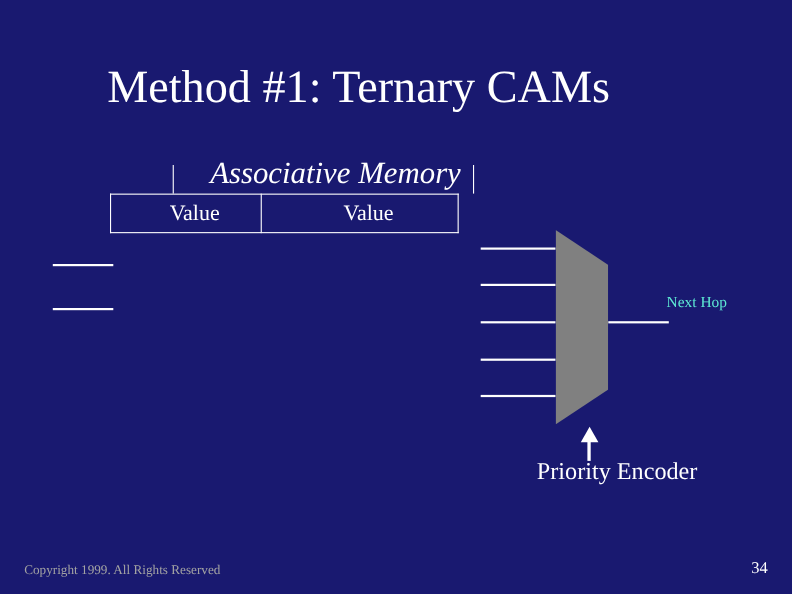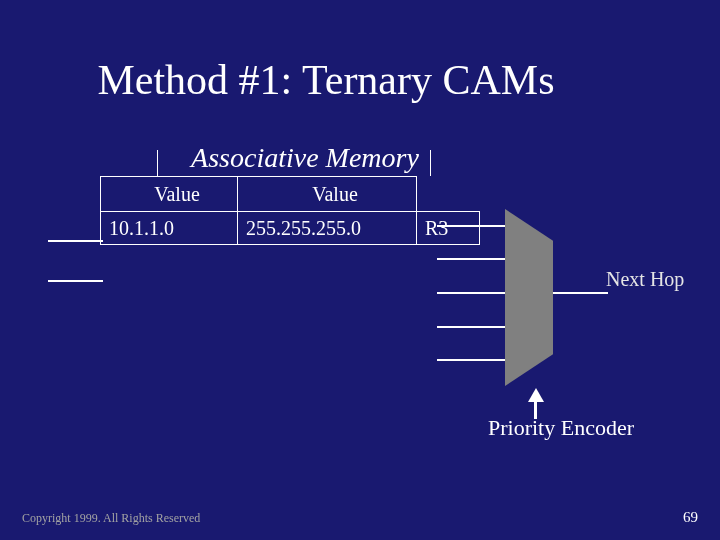--- a/index.html
+++ b/index.html
@@ -96,22 +96,22 @@
     top: 292px;
     left: 553px;
     width: 55px;
     height: 0;
     border-top: 2px solid #ffffff;
   }
   .next-hop {
     position: absolute;
     top: 268px;
     left: 606px;
-    font-size: 20px;
-    color: #e5e5e5;
+    font-size: 14px;
+    color: #5eead4;
     white-space: nowrap;
   }
   .pe-arrow-line {
     position: absolute;
     top: 393px;
     left: 534px;
     width: 0;
     height: 26px;
     border-left: 3px solid #ffffff;
   }
@@ -180,25 +180,20 @@
   <div class="input-line2"></div>
 
   <div class="table-wrap">
     <table class="cam-table">
       <tbody>
           <tr>
         <th class="col-val">Value</th>
         <th class="col-mask">Value</th>
         <th class="col-r no-border"></th>
       </tr>
-      <tr>
-        <td class="col-val">10.1.1.0</td>
-        <td class="col-mask">255.255.255.0</td>
-        <td class="col-r">R3</td>
-      </tr>
     </tbody>
       </table>
   </div>
 
   <div class="match-line" style="top:225px; left:437px; width:68px;"></div>
   <div class="match-line" style="top:258px; left:437px; width:68px;"></div>
   <div class="match-line" style="top:292px; left:437px; width:68px;"></div>
   <div class="match-line" style="top:326px; left:437px; width:68px;"></div>
   <div class="match-line" style="top:359px; left:437px; width:68px;"></div>
 
@@ -206,15 +201,15 @@
 
   <div class="out-line"></div>
 
   <div class="next-hop">Next Hop</div>
 
   <div class="pe-arrow-line"></div>
   <div class="pe-arrow-head"></div>
   <div class="pe-label">Priority Encoder</div>
 
   <div class="copyright">Copyright 1999. All Rights Reserved</div>
-  <div class="pagenum">69</div>
+  <div class="pagenum">34</div>
 
 </div>
 
 </body></html>

